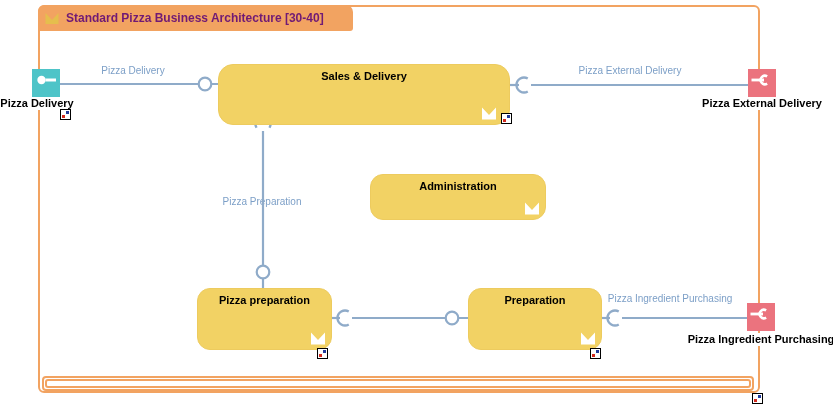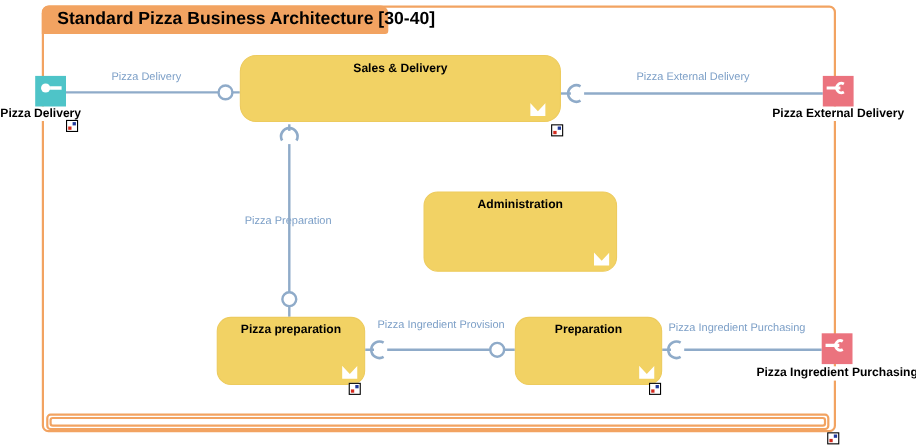--- a/index.html
+++ b/index.html
@@ -15,21 +15,21 @@
     border:2px solid #F2A361;border-radius:6px;
     box-sizing:border-box;background:transparent;
   }
   .view-title-bar{
     left:38px;top:5px;width:315px;height:26px;
     background:#F2A361;border-radius:7px 7px 3px 0;
     display:flex;align-items:center;gap:7px;padding-left:7px;
     box-sizing:border-box;z-index:3;
   }
   .view-title{
-    color:#000000;font-size:16px;font-weight:bold;white-space:nowrap;
+    color:#701a75;font-size:12px;font-weight:bold;white-space:nowrap;
   }
 
   
   .bottom-bar-outer{
     left:42px;top:376px;width:712px;height:15px;
     border:2px solid #F2A361;border-radius:4px;box-sizing:border-box;
     background:#ffffff;z-index:1;
   }
   .bottom-bar-inner{
     position:absolute;left:1px;right:1px;top:1px;bottom:1px;
@@ -122,31 +122,30 @@
     <g>
       <line x1="602" y1="318" x2="610" y2="318" stroke="#8FABC9" stroke-width="2.2"></line>
       <path d="M 618.75 311.5 A 7.5 7.5 0 1 0 618.75 324.5" fill="none" stroke="#8FABC9" stroke-width="2.4"></path>
       <line x1="622" y1="318" x2="747" y2="318" stroke="#8FABC9" stroke-width="2.2"></line>
     </g>
   </svg>
 
   <div class="abs rel-label" style="left:133px;top:65px;">Pizza Delivery</div>
   <div class="abs rel-label" style="left:630px;top:65px;">Pizza External Delivery</div>
   <div class="abs rel-label" style="left:262px;top:196px;">Pizza Preparation</div>
-  <div class="abs rel-label" style="left:401px;top:290px;">Pizza Ingredient Provision</div>
   <div class="abs rel-label" style="left:670px;top:293px;">Pizza Ingredient Purchasing</div>
 
-  <div class="abs fn-box" style="left:218px;top:50px;width:292px;height:61px;border-radius:15px;padding-left:47px;">
+  <div class="abs fn-box" style="left:218px;top:64px;width:292px;height:61px;border-radius:15px;padding-left:47px;">
     <div class="fn-label">Sales &amp; Delivery</div>
     <svg class="fn-icon" style="right:13px;" width="14" height="13" viewBox="0 0 16 13.5">
       <polygon points="0,0 8,8.5 16,0 16,13.5 0,13.5" fill="#ffffff"></polygon>
     </svg>
   </div>
 
-  <div class="abs fn-box" style="left:385px;top:174px;width:176px;height:73px;">
+  <div class="abs fn-box" style="left:370px;top:174px;width:176px;height:46px;">
     <div class="fn-label">Administration</div>
     <svg class="fn-icon" width="14" height="13" viewBox="0 0 16 13.5">
       <polygon points="0,0 8,8.5 16,0 16,13.5 0,13.5" fill="#ffffff"></polygon>
     </svg>
   </div>
 
   <div class="abs fn-box" style="left:197px;top:288px;width:135px;height:62px;">
     <div class="fn-label">Pizza preparation</div>
     <svg class="fn-icon" width="14" height="13" viewBox="0 0 16 13.5">
       <polygon points="0,0 8,8.5 16,0 16,13.5 0,13.5" fill="#ffffff"></polygon>

